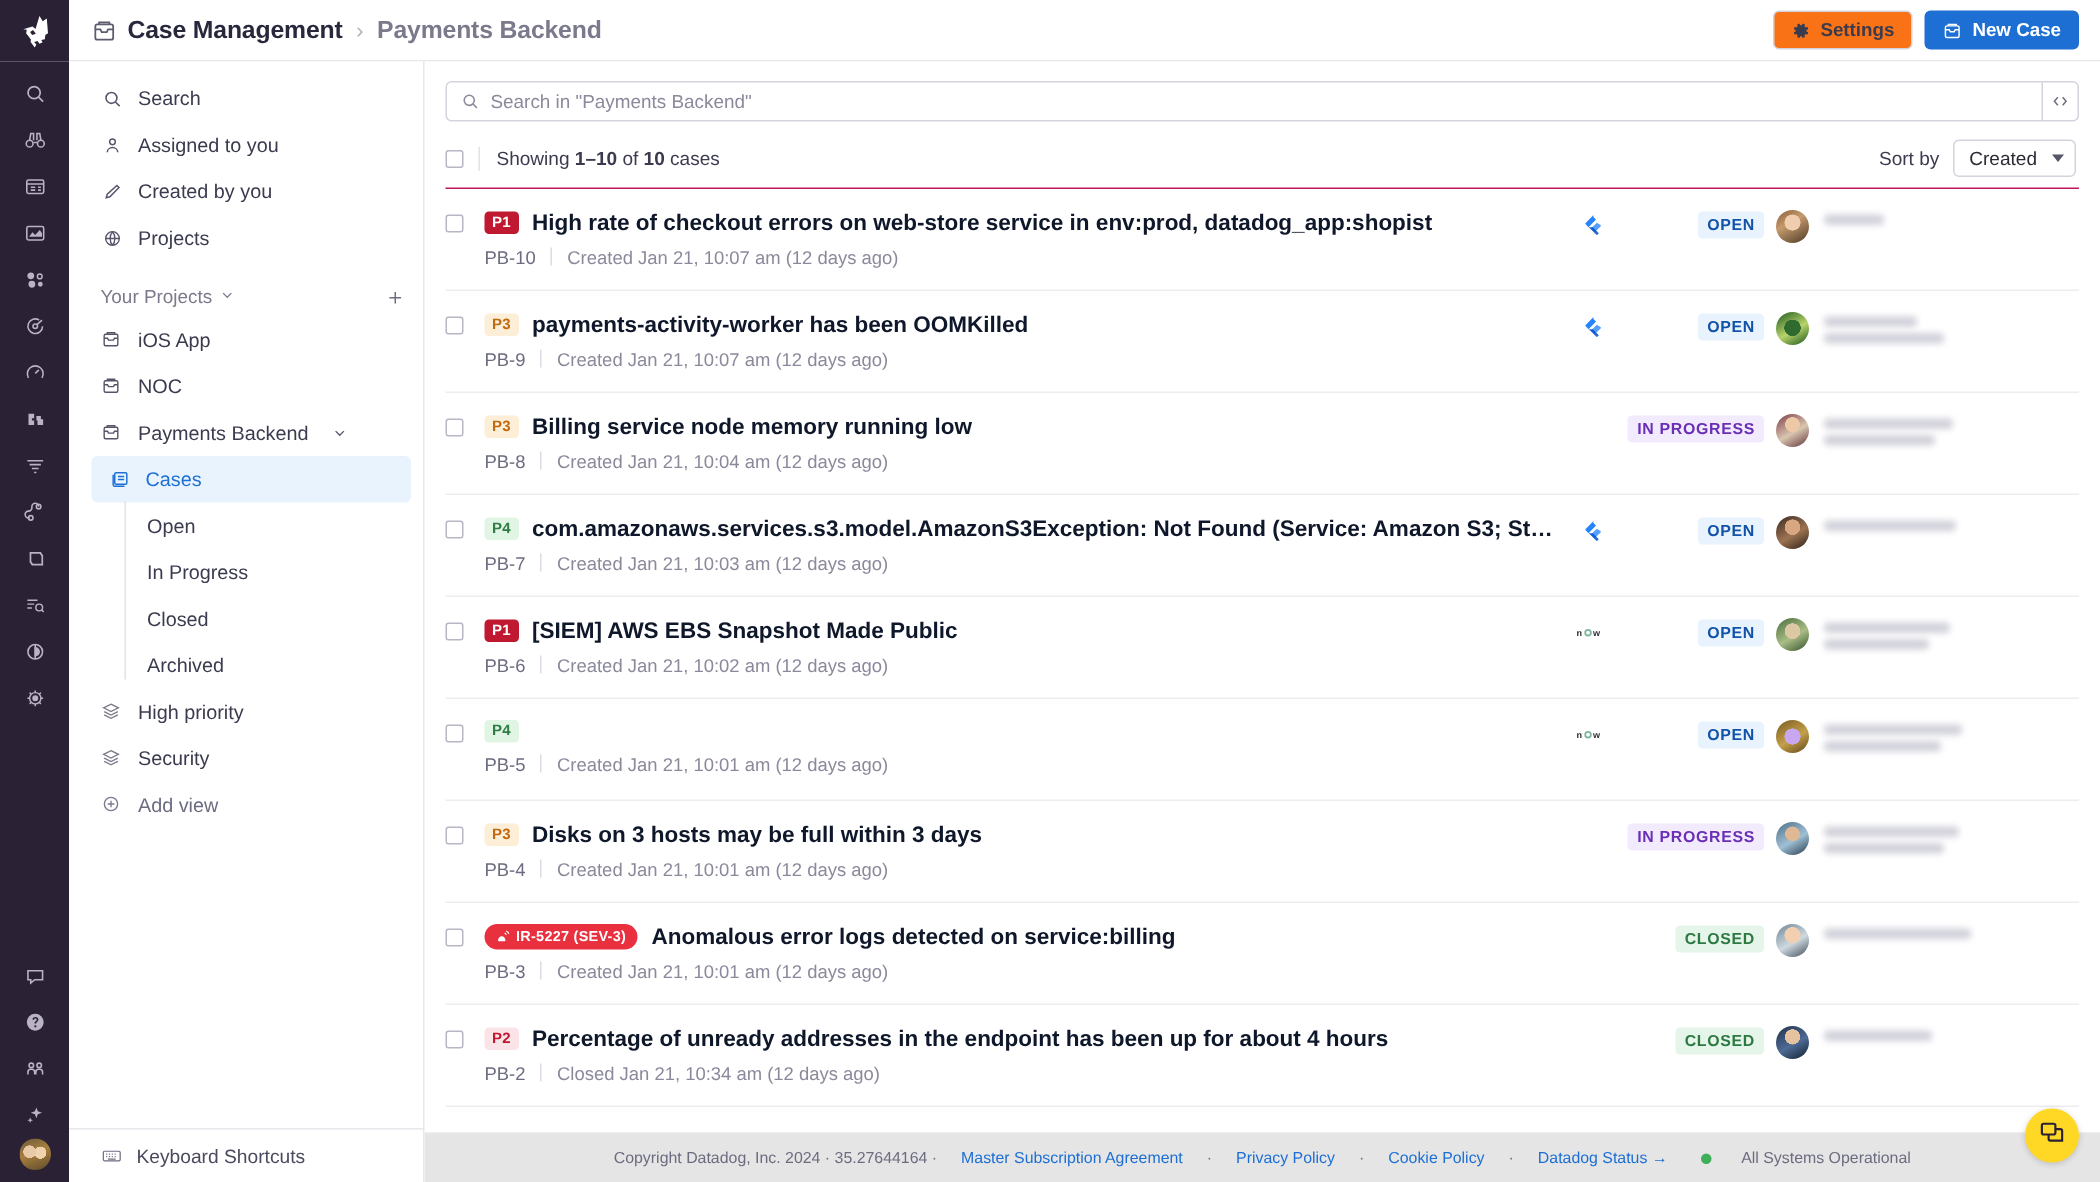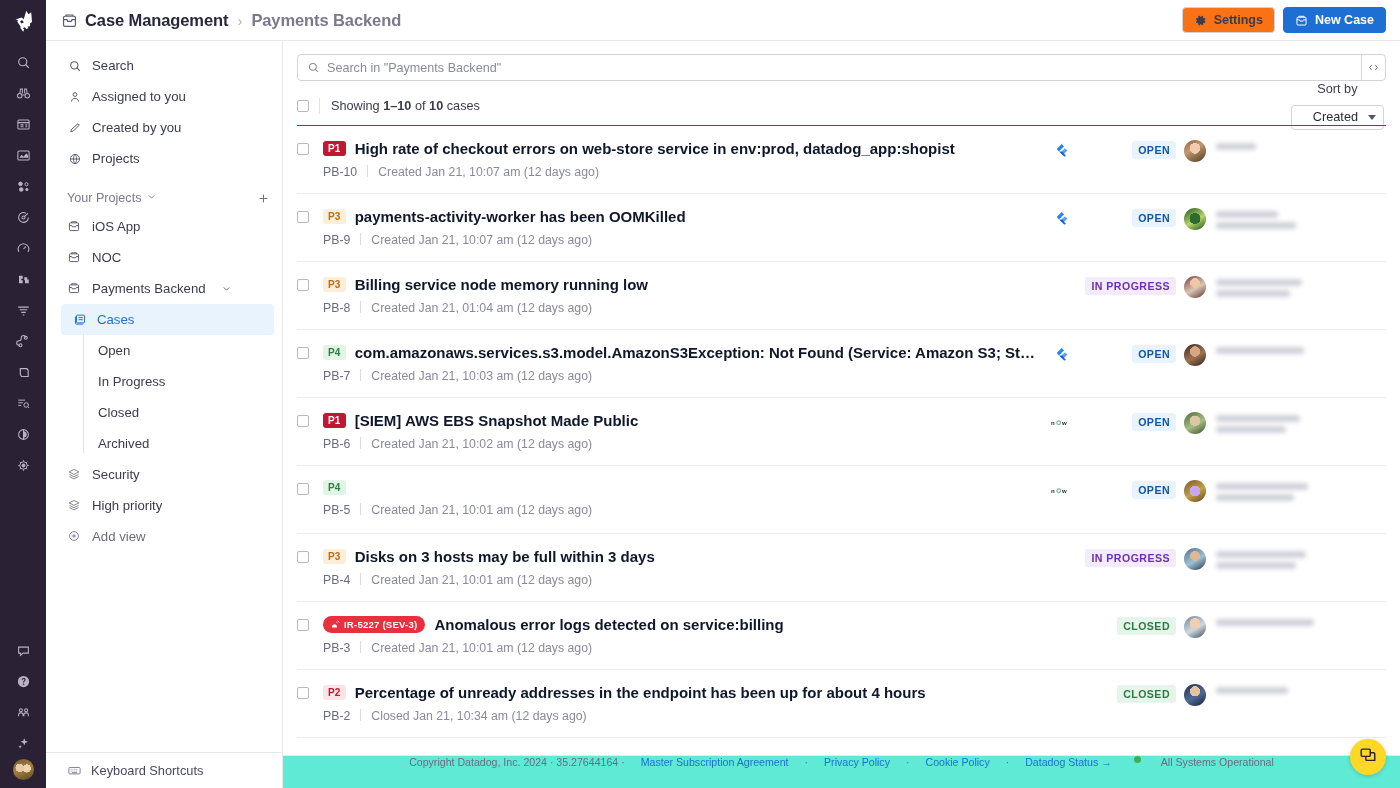--- a/index.html
+++ b/index.html
@@ -141,26 +141,26 @@
     height:39px; display:flex; align-items:center; gap:0;
     padding:0 2px 0 0; margin-top:5px;
   }
   .cbox {
     width:12px; height:12px; border:1px solid #b6b6c4; border-radius:2px;
     background:#fff; cursor:pointer; flex:0 0 12px;
   }
   .toolbar .divider { width:1px; height:16px; background:#e2e2ea; margin:0 11px 0 10px; }
   .showing { font-size:12.7px; color:#3b3b4f; }
   .showing b { font-weight:700; }
-  .sortwrap { margin-left:auto; display:flex; align-items:center; gap:9px;flex-direction:column; }
+  .sortwrap { margin-left:auto; display:flex; align-items:center; gap:9px; }
   .sortlabel { font-size:12.7px; color:#3b3b4f; }
   .sortsel {
     height:25px; min-width:82px; border:1px solid #d3d3de; border-radius:4px;
     display:flex; align-items:center; justify-content:space-between;
-    padding:0 7px 0 21px; font-size:12.7px; color:#2b2b35; cursor:pointer; gap:10px;
+    padding:0 7px 0 10px; font-size:12.7px; color:#2b2b35; cursor:pointer; gap:10px;
   }
   .caret { width:0;height:0;border-left:4px solid transparent;border-right:4px solid transparent;border-top:5px solid #55556a; }
 
   
   .rows { border-top:1px solid #be185d; }
   .row {
     display:flex; align-items:flex-start;
     border-bottom:1px solid #ededf1;
     padding:14px 2px 14px 0; min-height:68px;
     cursor:pointer;
@@ -216,22 +216,22 @@
   .av4{background:radial-gradient(circle at 50% 34%,#d8a782 0 28%,transparent 29%),linear-gradient(150deg,#3b2a22,#9c7351 55%,#2c1f19);}
   .av5{background:radial-gradient(circle at 50% 40%,#dcc9a4 0 30%,transparent 31%),linear-gradient(150deg,#4a6b3b,#a8bd86 55%,#35502a);}
   .av6{background:radial-gradient(circle at 50% 50%,#c8a6f0 0 34%,transparent 35%),linear-gradient(150deg,#7a5a20,#c3a04a 55%,#5f4418);}
   .av7{background:radial-gradient(circle at 50% 36%,#e0b894 0 27%,transparent 28%),linear-gradient(150deg,#4d6e86,#9fc0d4 55%,#25384a);}
   .av8{background:radial-gradient(circle at 50% 34%,#f1cfb0 0 29%,transparent 30%),linear-gradient(150deg,#6f8596,#cfd9e0 55%,#3c4a56);}
   .av9{background:radial-gradient(circle at 50% 33%,#e6c3a0 0 27%,transparent 28%),linear-gradient(150deg,#22314a,#4d6b96 55%,#141d2e);}
 
   
   .footer {
     height:33px; flex:0 0 33px; border-top:1px solid #e8e8ec;
-    display:flex; justify-content:center;
-    font-size:10.6px; color:#6c6c80; background:#5eead4; gap:16px;
+    display:flex; align-items:center; justify-content:center;
+    font-size:10.6px; color:#6c6c80; background:#e5e5e5; gap:16px;
   }
   .footer a { color:#1d6fd4; text-decoration:none; }
   .footer .dot { width:7px;height:7px;border-radius:50%;background:#3fae5a;display:inline-block;margin:0 4px 0 6px;}
   .chat-fab {
     position:absolute; right:14px; bottom:13px;
     width:36px;height:36px;border-radius:50%;background:#ffd725;
     display:flex;align-items:center;justify-content:center;cursor:pointer;
     box-shadow:0 1px 4px rgba(0,0,0,.18); z-index:20;
   }
 </style>
@@ -505,31 +505,31 @@
     </div>
 
     <div class="view-item">
       <span class="ni">
           <svg width="14" height="14" viewBox="0 0 20 20" fill="none" stroke="currentColor" stroke-width="1.3">
             <path d="M10 3.5L17 7l-7 3.5L3 7z"></path>
             <path d="M3.5 10.5L10 13.8l6.5-3.3"></path>
             <path d="M3.5 13.6L10 16.9l6.5-3.3"></path>
           </svg>
         </span>
-      <span>Security</span>
+      <span>High priority</span>
     </div>
     <div class="view-item">
       <span class="ni">
           <svg width="14" height="14" viewBox="0 0 20 20" fill="none" stroke="currentColor" stroke-width="1.3">
             <path d="M10 3.5L17 7l-7 3.5L3 7z"></path>
             <path d="M3.5 10.5L10 13.8l6.5-3.3"></path>
             <path d="M3.5 13.6L10 16.9l6.5-3.3"></path>
           </svg>
         </span>
-      <span>High priority</span>
+      <span>Security</span>
     </div>
     <div class="view-item muted">
       <span class="ni">
           <svg width="14" height="14" viewBox="0 0 20 20" fill="none" stroke="currentColor" stroke-width="1.3">
             <circle cx="10" cy="10" r="6.3"></circle>
             <path d="M10 6.8v6.4M6.8 10h6.4"></path>
           </svg>
         </span>
       <span>Add view</span>
     </div>
@@ -649,21 +649,21 @@
               <span class="cbox"></span>
             </div>
             <div class="row-main">
               <div class="row-title-line">
                 <span class="badge p3">P3</span>
                 <span class="row-title">Billing service node memory running low</span>
               </div>
               <div class="row-sub">
                 <span class="key">PB-8</span>
                 <span class="vdiv"></span>
-                <span>Created Jan 21, 01:04 am (12 days ago)</span>
+                <span>Created Jan 21, 10:04 am (12 days ago)</span>
               </div>
             </div>
             <div class="row-ext"></div>
             <div class="row-status">
               <span class="status-pill st-prog">IN PROGRESS</span>
             </div>
             <div class="row-assignee">
               <span class="avatar av3"></span>
               <span class="blurname">
                 <span class="blurline" style="width:86px"></span>

